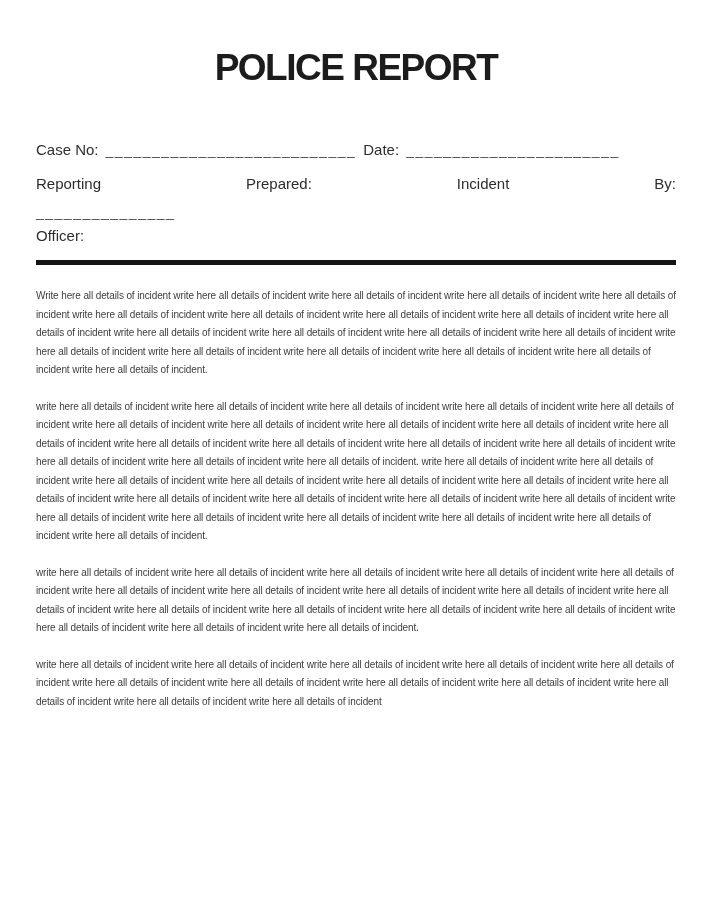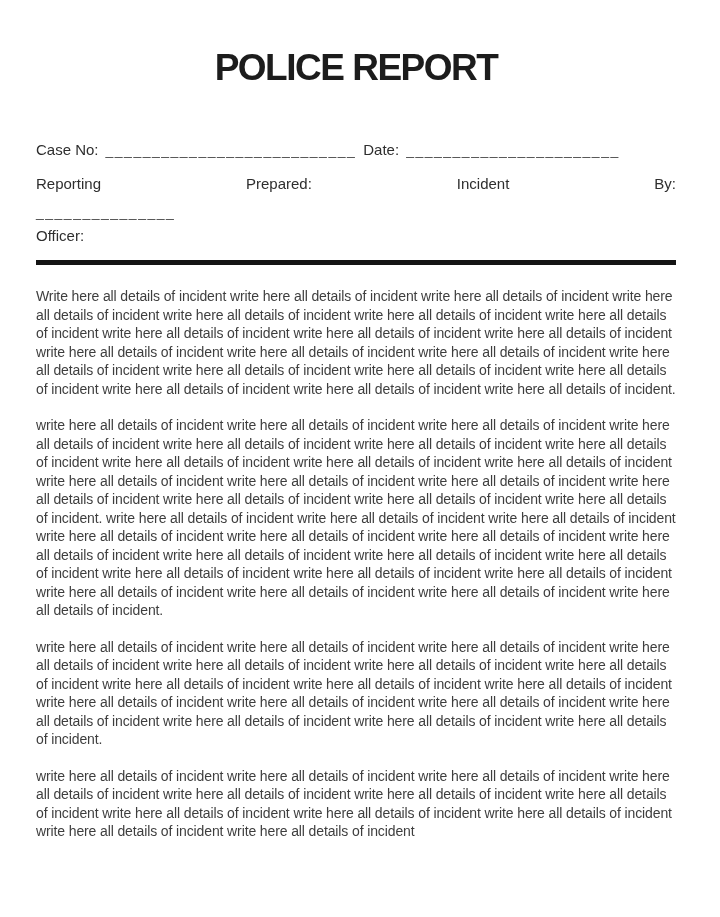--- a/index.html
+++ b/index.html
@@ -54,21 +54,21 @@
     letter-spacing: 1.5px;
   }
   .rule {
     border: 0;
     height: 5px;
     background: #141414;
     margin: 14px 0 0 0;
   }
   .body {
     margin-top: 22px;
-    font-size: 14px;
+    font-size: 10px;
     line-height: 18.5px;
     letter-spacing: -0.12px;
     color: #3e3e3e;
     text-align: left;
   }
   .body p {
     margin: 0 0 18px 0;
   }
   .body p:last-child {
     margin-bottom: 0;

